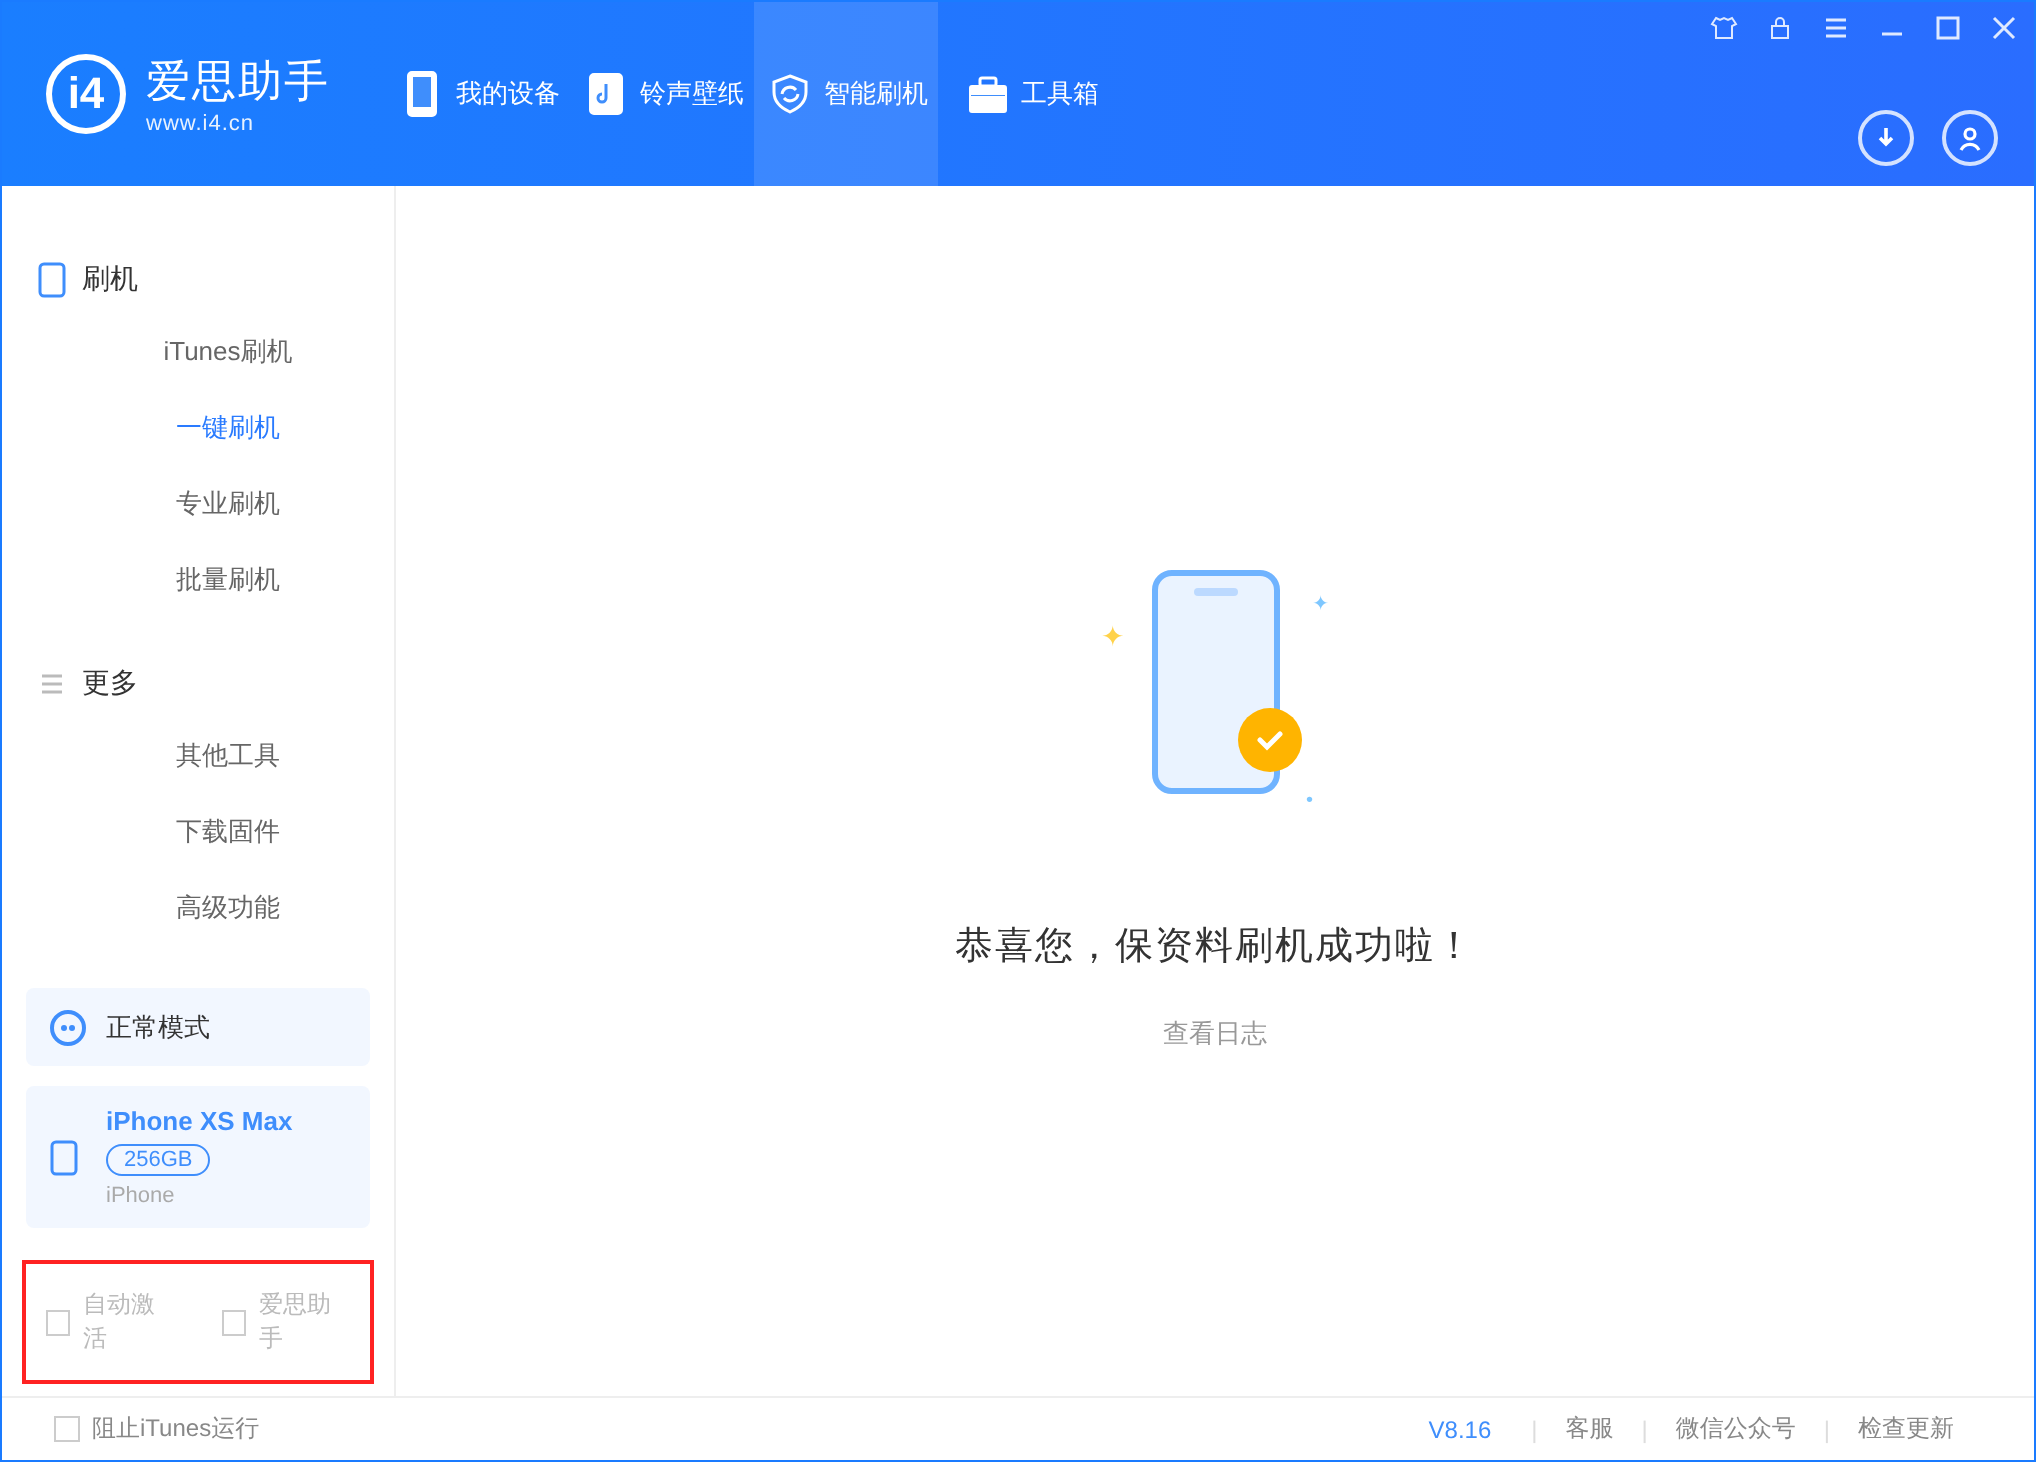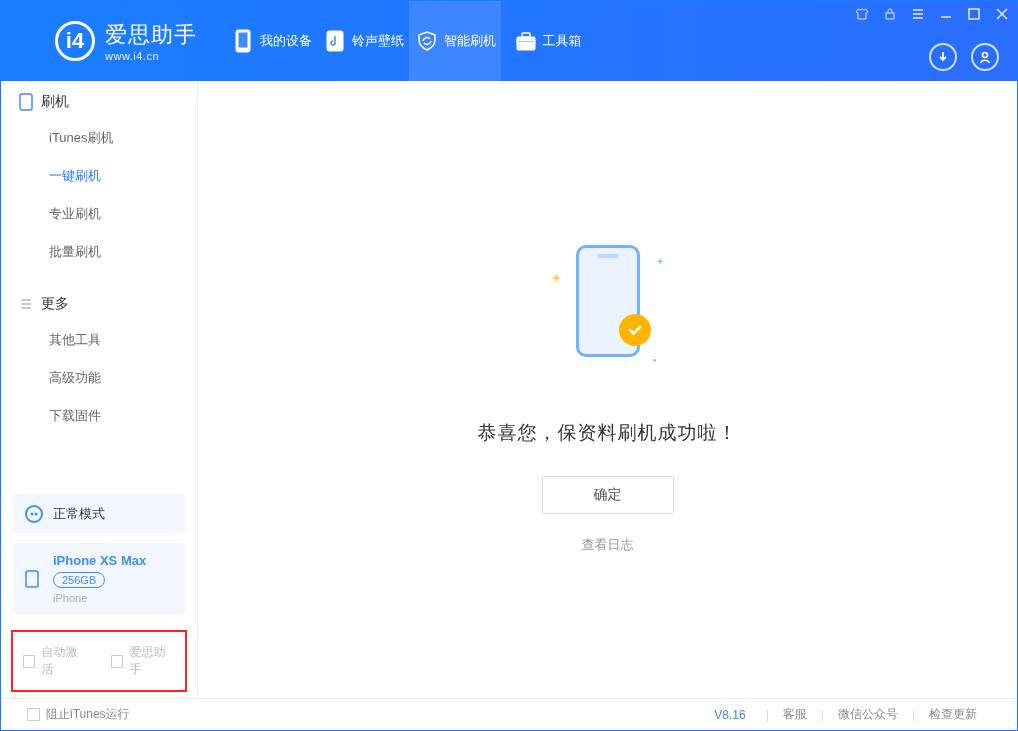--- a/index.html
+++ b/index.html
@@ -1,40 +1,40 @@
 <!DOCTYPE html>
 <html><head>
 <meta charset="utf-8">
 <style>
 * { margin:0; padding:0; box-sizing:border-box; font-family:"Microsoft YaHei","PingFang SC",Arial,sans-serif; }
 body { background:#f5f5f5; display:flex; justify-content:center; align-items:flex-start; }
 .window { width:1018px; height:731px; background:#fff; border:1px solid #1a7bff; display:flex; flex-direction:column; position:relative; }
 
 
-.header { height:80px; background:linear-gradient(90deg,#1a7eff 0%,#2a6dff 100%); display:flex; align-items:stretch; color:#fff; position:relative;padding-left:32px; }
+.header { height:92px; background:linear-gradient(90deg,#1a7eff 0%,#2a6dff 100%); display:flex; align-items:stretch; color:#fff; position:relative; }
 .logo-block { display:flex; align-items:center; padding:0 20px 0 22px; gap:10px; }
 .logo-circle { width:40px; height:40px; border-radius:50%; border:3px solid #fff; display:flex; align-items:center; justify-content:center; font-weight:bold; font-size:22px; }
 .logo-text-main { font-size:22px; font-weight:500; letter-spacing:1px; }
 .logo-text-sub { font-size:11px; opacity:.9; letter-spacing:.5px; }
 .nav { display:flex; margin-left:8px; }
 .nav-item { width:92px; display:flex; flex-direction:row; align-items:center; justify-content:center; gap:4px; cursor:pointer; font-size:13px; position:relative; }
 .nav-item.active { background:rgba(255,255,255,.12); }
 .nav-icon { width:26px; height:26px; display:flex; align-items:center; justify-content:center; }
 .nav-icon svg { fill:#fff; stroke:#fff; }
 .win-controls { position:absolute; top:6px; right:8px; display:flex; gap:14px; align-items:center; }
 .wc-ico { width:14px; height:14px; cursor:pointer; opacity:.85; }
 .wc-ico svg { stroke:#fff; fill:none; }
 .header-circles { position:absolute; bottom:10px; right:18px; display:flex; gap:14px; }
 .hc { width:28px; height:28px; border:2px solid rgba(255,255,255,.8); border-radius:50%; display:flex; align-items:center; justify-content:center; cursor:pointer; }
 .hc svg { stroke:#fff; fill:none; }
 
 
 .body { flex:1; display:flex; min-height:0; }
 .sidebar { width:197px; border-right:1px solid #eee; display:flex; flex-direction:column; }
-.side-scroll { flex:1; overflow:auto; padding-top:0; }
+.side-scroll { flex:1; overflow:auto; padding-top:26px;text-align:center; }
 .side-group-h { display:flex; align-items:center; gap:8px; padding:12px 18px 8px 18px; font-size:14px; color:#333; font-weight:500; }
 .side-group-h svg { stroke:#3f8efc; }
 .side-item { padding:10px 18px 10px 48px; font-size:13px; color:#666; cursor:pointer; }
 .side-item.active { color:#2a7bff; }
 
 .device-panels { padding:0 12px 6px 12px; }
 .panel { background:#f2f7ff; border-radius:4px; padding:10px 12px; margin-bottom:10px; display:flex; align-items:center; gap:10px; font-size:13px; color:#333; }
 .mode-ico { width:18px; height:18px; border:2px solid #3f8efc; border-radius:50%; display:flex; align-items:center; justify-content:center; flex-shrink:0; margin-top:1px; }
 .mode-ico svg { fill:#3f8efc; }
 .dev-ico { width:18px; height:18px; flex-shrink:0; margin-top:1px; }
@@ -170,22 +170,22 @@
         <div class="side-item">专业刷机</div>
         <div class="side-item">批量刷机</div>
 
         <div class="side-group-h" style="margin-top:12px">
           <svg width="14" height="14" viewBox="0 0 14 14">
               <path d="M2 3h10M2 7h10M2 11h10" stroke="#bbb" stroke-width="1.5"></path>
             </svg>
           <span>更多</span>
         </div>
         <div class="side-item">其他工具</div>
+        <div class="side-item">下载固件</div>
         <div class="side-item">高级功能</div>
-        <div class="side-item">下载固件</div>
       </div>
 
       <div class="device-panels">
         <div class="panel">
           <span class="mode-ico">
               <svg width="8" height="8" viewBox="0 0 8 8">
                 <circle cx="2" cy="4" r="1.5"></circle>
                 <circle cx="6" cy="4" r="1.5"></circle>
               </svg>
             </span>
@@ -221,21 +221,20 @@
         <div class="badge">
             <svg width="16" height="16" viewBox="0 0 16 16">
               <path d="M3 8l3.5 3.5L13 5" stroke-width="2.5" fill="none" stroke-linecap="round"></path>
             </svg>
           </div>
         <span class="spark s1">✦</span>
         <span class="spark s2">✦</span>
         <span class="spark s3">•</span>
       </div>
       <div class="success-title">恭喜您，保资料刷机成功啦！</div>
-      <button class="confirm-btn">确定</button>
       <a class="log-link">查看日志</a>
     </div>
   </div>
 
   <div class="footer">
     <label class="cb" style="color:#888">
         <span class="box"></span>
         <span>阻止iTunes运行</span>
       </label>
     <span class="flex"></span>

